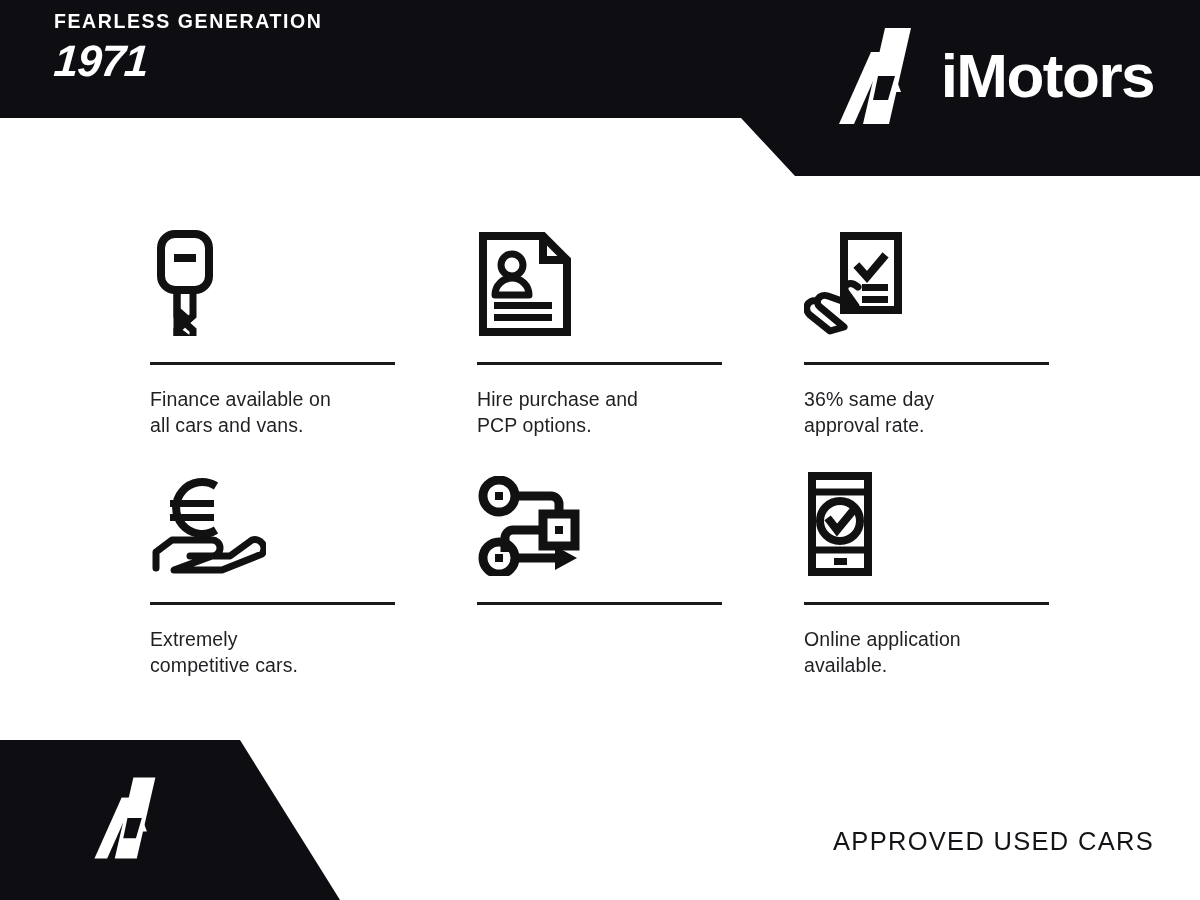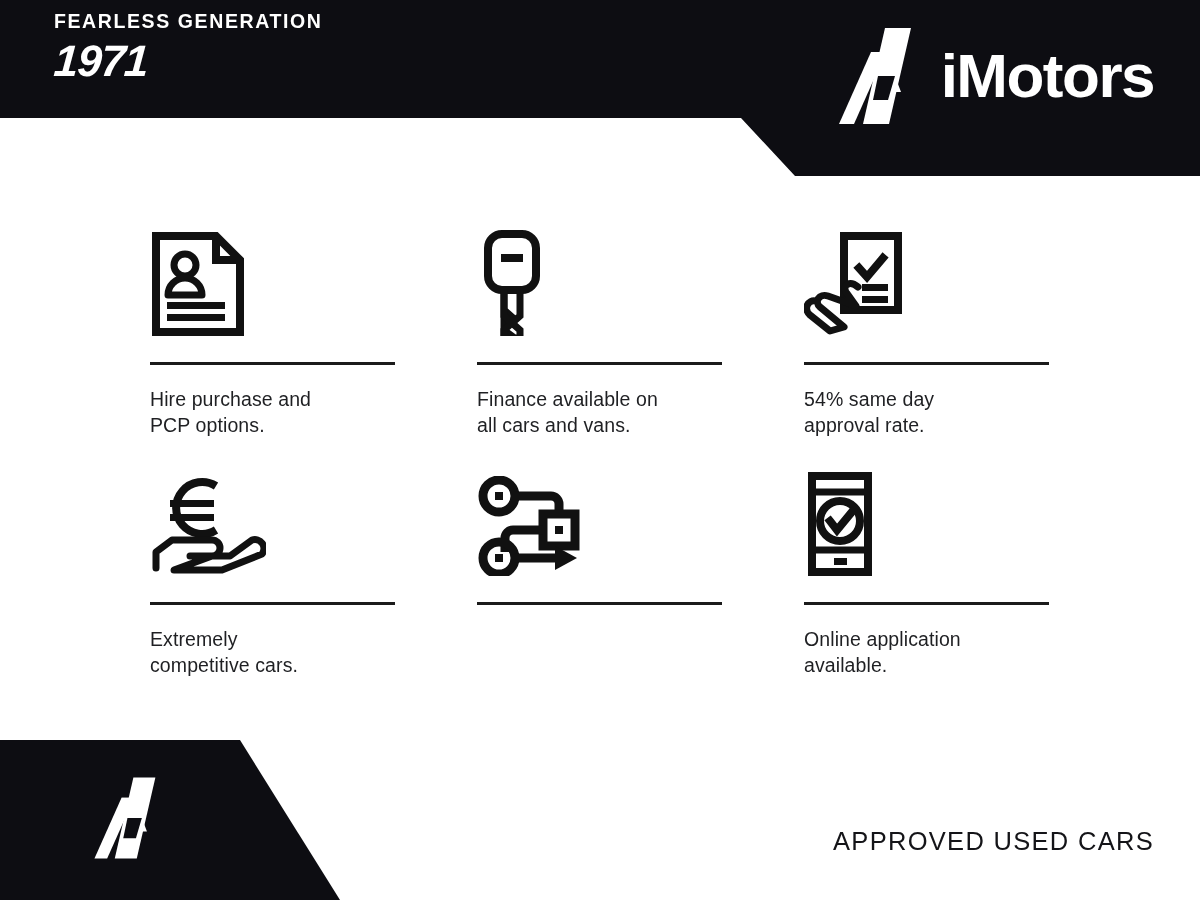--- a/index.html
+++ b/index.html
@@ -155,60 +155,60 @@
 
       <polygon points="49,52 66,52 59,76 44,76" fill="#0d0d12"></polygon>
     </svg>
     <div class="brand-name">iMotors</div>
   </div>
 
   <div class="feature-grid">
 
     <div class="feature-card">
       <div class="feature-icon">
+        <svg width="70" height="106" viewBox="0 0 70 106">
+          <rect x="11" y="4" width="48" height="56" rx="14" fill="none" stroke="#111" stroke-width="8"></rect>
+          <rect x="24" y="24" width="22" height="8" fill="#111"></rect>
+          <path d="M27 60 V80 l8 7 -8 7 v6 l8 6 -8 0 V60" fill="none" stroke="#111" stroke-width="7" stroke-linejoin="miter"></path>
+          <path d="M43 60 V86 l-8 7 8 7 v6 l-8 6 -8 -6 v-6 l8 -7 -8 -7 V60" fill="none" stroke="#111" stroke-width="7" stroke-linejoin="miter"></path>
+        </svg>
+      </div>
+      <div class="feature-rule"></div>
+      <div class="feature-text">Finance available on
+all cars and vans.</div>
+    </div>
+
+    <div class="feature-card">
+      <div class="feature-icon">
         <svg width="96" height="104" viewBox="0 0 96 104">
           <path d="M6 4 H66 L90 28 V100 H6 Z" fill="none" stroke="#111" stroke-width="8" stroke-linejoin="miter"></path>
           <path d="M66 4 V28 H90" fill="none" stroke="#111" stroke-width="8" stroke-linejoin="miter"></path>
           <circle cx="35" cy="33" r="11" fill="none" stroke="#111" stroke-width="7"></circle>
           <path d="M18 63 a17 17 0 0 1 34 0 Z" fill="none" stroke="#111" stroke-width="7" stroke-linejoin="round"></path>
           <rect x="17" y="70" width="58" height="7" fill="#111"></rect>
           <rect x="17" y="82" width="58" height="7" fill="#111"></rect>
         </svg>
       </div>
       <div class="feature-rule"></div>
       <div class="feature-text">Hire purchase and
 PCP options.</div>
     </div>
 
     <div class="feature-card">
       <div class="feature-icon">
-        <svg width="70" height="106" viewBox="0 0 70 106">
-          <rect x="11" y="4" width="48" height="56" rx="14" fill="none" stroke="#111" stroke-width="8"></rect>
-          <rect x="24" y="24" width="22" height="8" fill="#111"></rect>
-          <path d="M27 60 V80 l8 7 -8 7 v6 l8 6 -8 0 V60" fill="none" stroke="#111" stroke-width="7" stroke-linejoin="miter"></path>
-          <path d="M43 60 V86 l-8 7 8 7 v6 l-8 6 -8 -6 v-6 l8 -7 -8 -7 V60" fill="none" stroke="#111" stroke-width="7" stroke-linejoin="miter"></path>
-        </svg>
-      </div>
-      <div class="feature-rule"></div>
-      <div class="feature-text">Finance available on
-all cars and vans.</div>
-    </div>
-
-    <div class="feature-card">
-      <div class="feature-icon">
         <svg width="100" height="104" viewBox="0 0 100 104">
           <rect x="40" y="4" width="54" height="74" fill="none" stroke="#111" stroke-width="8"></rect>
           <path d="M55 36 l8 9 16 -19" fill="none" stroke="#111" stroke-width="8" stroke-linecap="square" stroke-linejoin="miter"></path>
           <rect x="58" y="52" width="26" height="7" fill="#111"></rect>
           <rect x="58" y="64" width="26" height="7" fill="#111"></rect>
           <path d="M54 55 c-8 -7 -16 -2 -12 5 l10 14 -28 -10 c-9 -3 -14 6 -8 11 l24 20 -14 4 -20 -16 c-7 -6 -2 -16 6 -14" fill="none" stroke="#111" stroke-width="7" stroke-linejoin="round" stroke-linecap="round"></path>
         </svg>
       </div>
       <div class="feature-rule"></div>
-      <div class="feature-text">54% same day
+      <div class="feature-text">36% same day
 approval rate.</div>
     </div>
 
     <div class="feature-card">
       <div class="feature-icon">
         <svg width="116" height="104" viewBox="0 0 116 104">
           <path d="M66 14 a26 26 0 1 0 0 44" fill="none" stroke="#111" stroke-width="8" stroke-linecap="butt"></path>
           <rect x="20" y="28" width="44" height="7" fill="#111"></rect>
           <rect x="20" y="42" width="44" height="7" fill="#111"></rect>
           <path d="M6 96 L6 80 L22 68 h40 a8 8 0 0 1 0 16 h-22 M62 84 h18 l22 -16 a9 9 0 0 1 10 14 L72 98 H24 Z" fill="none" stroke="#111" stroke-width="7" stroke-linejoin="round" stroke-linecap="round"></path>

